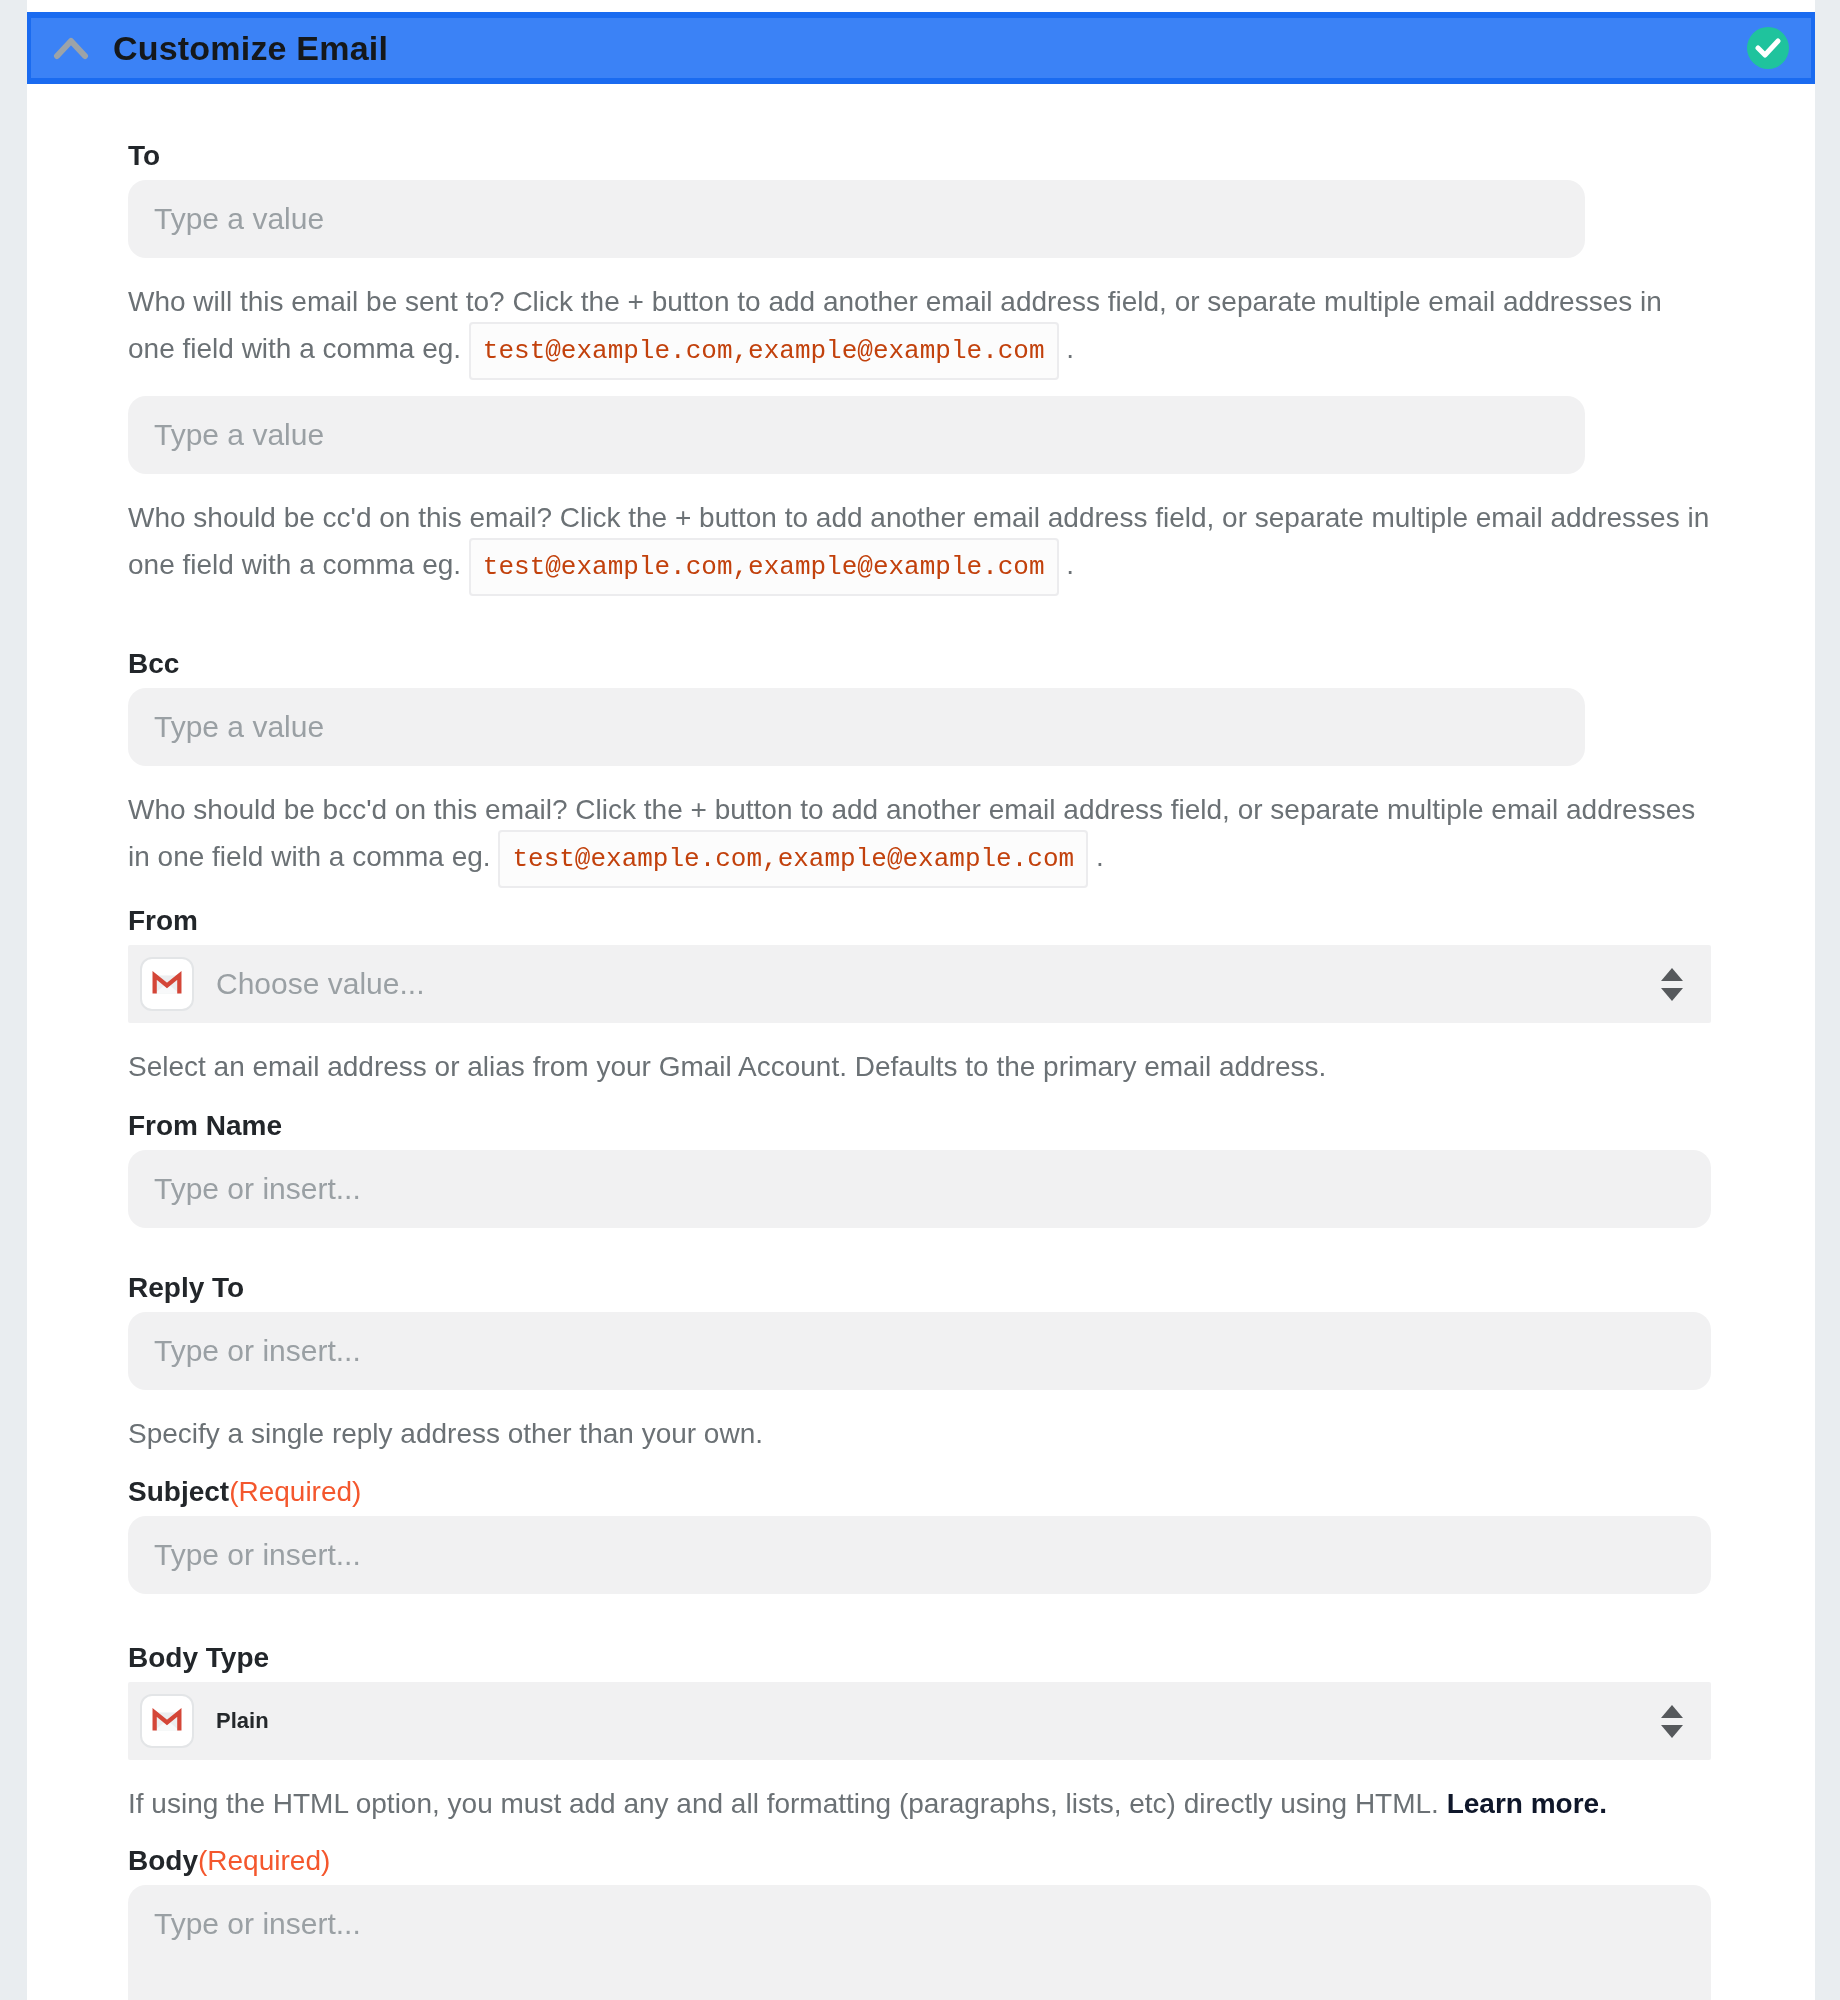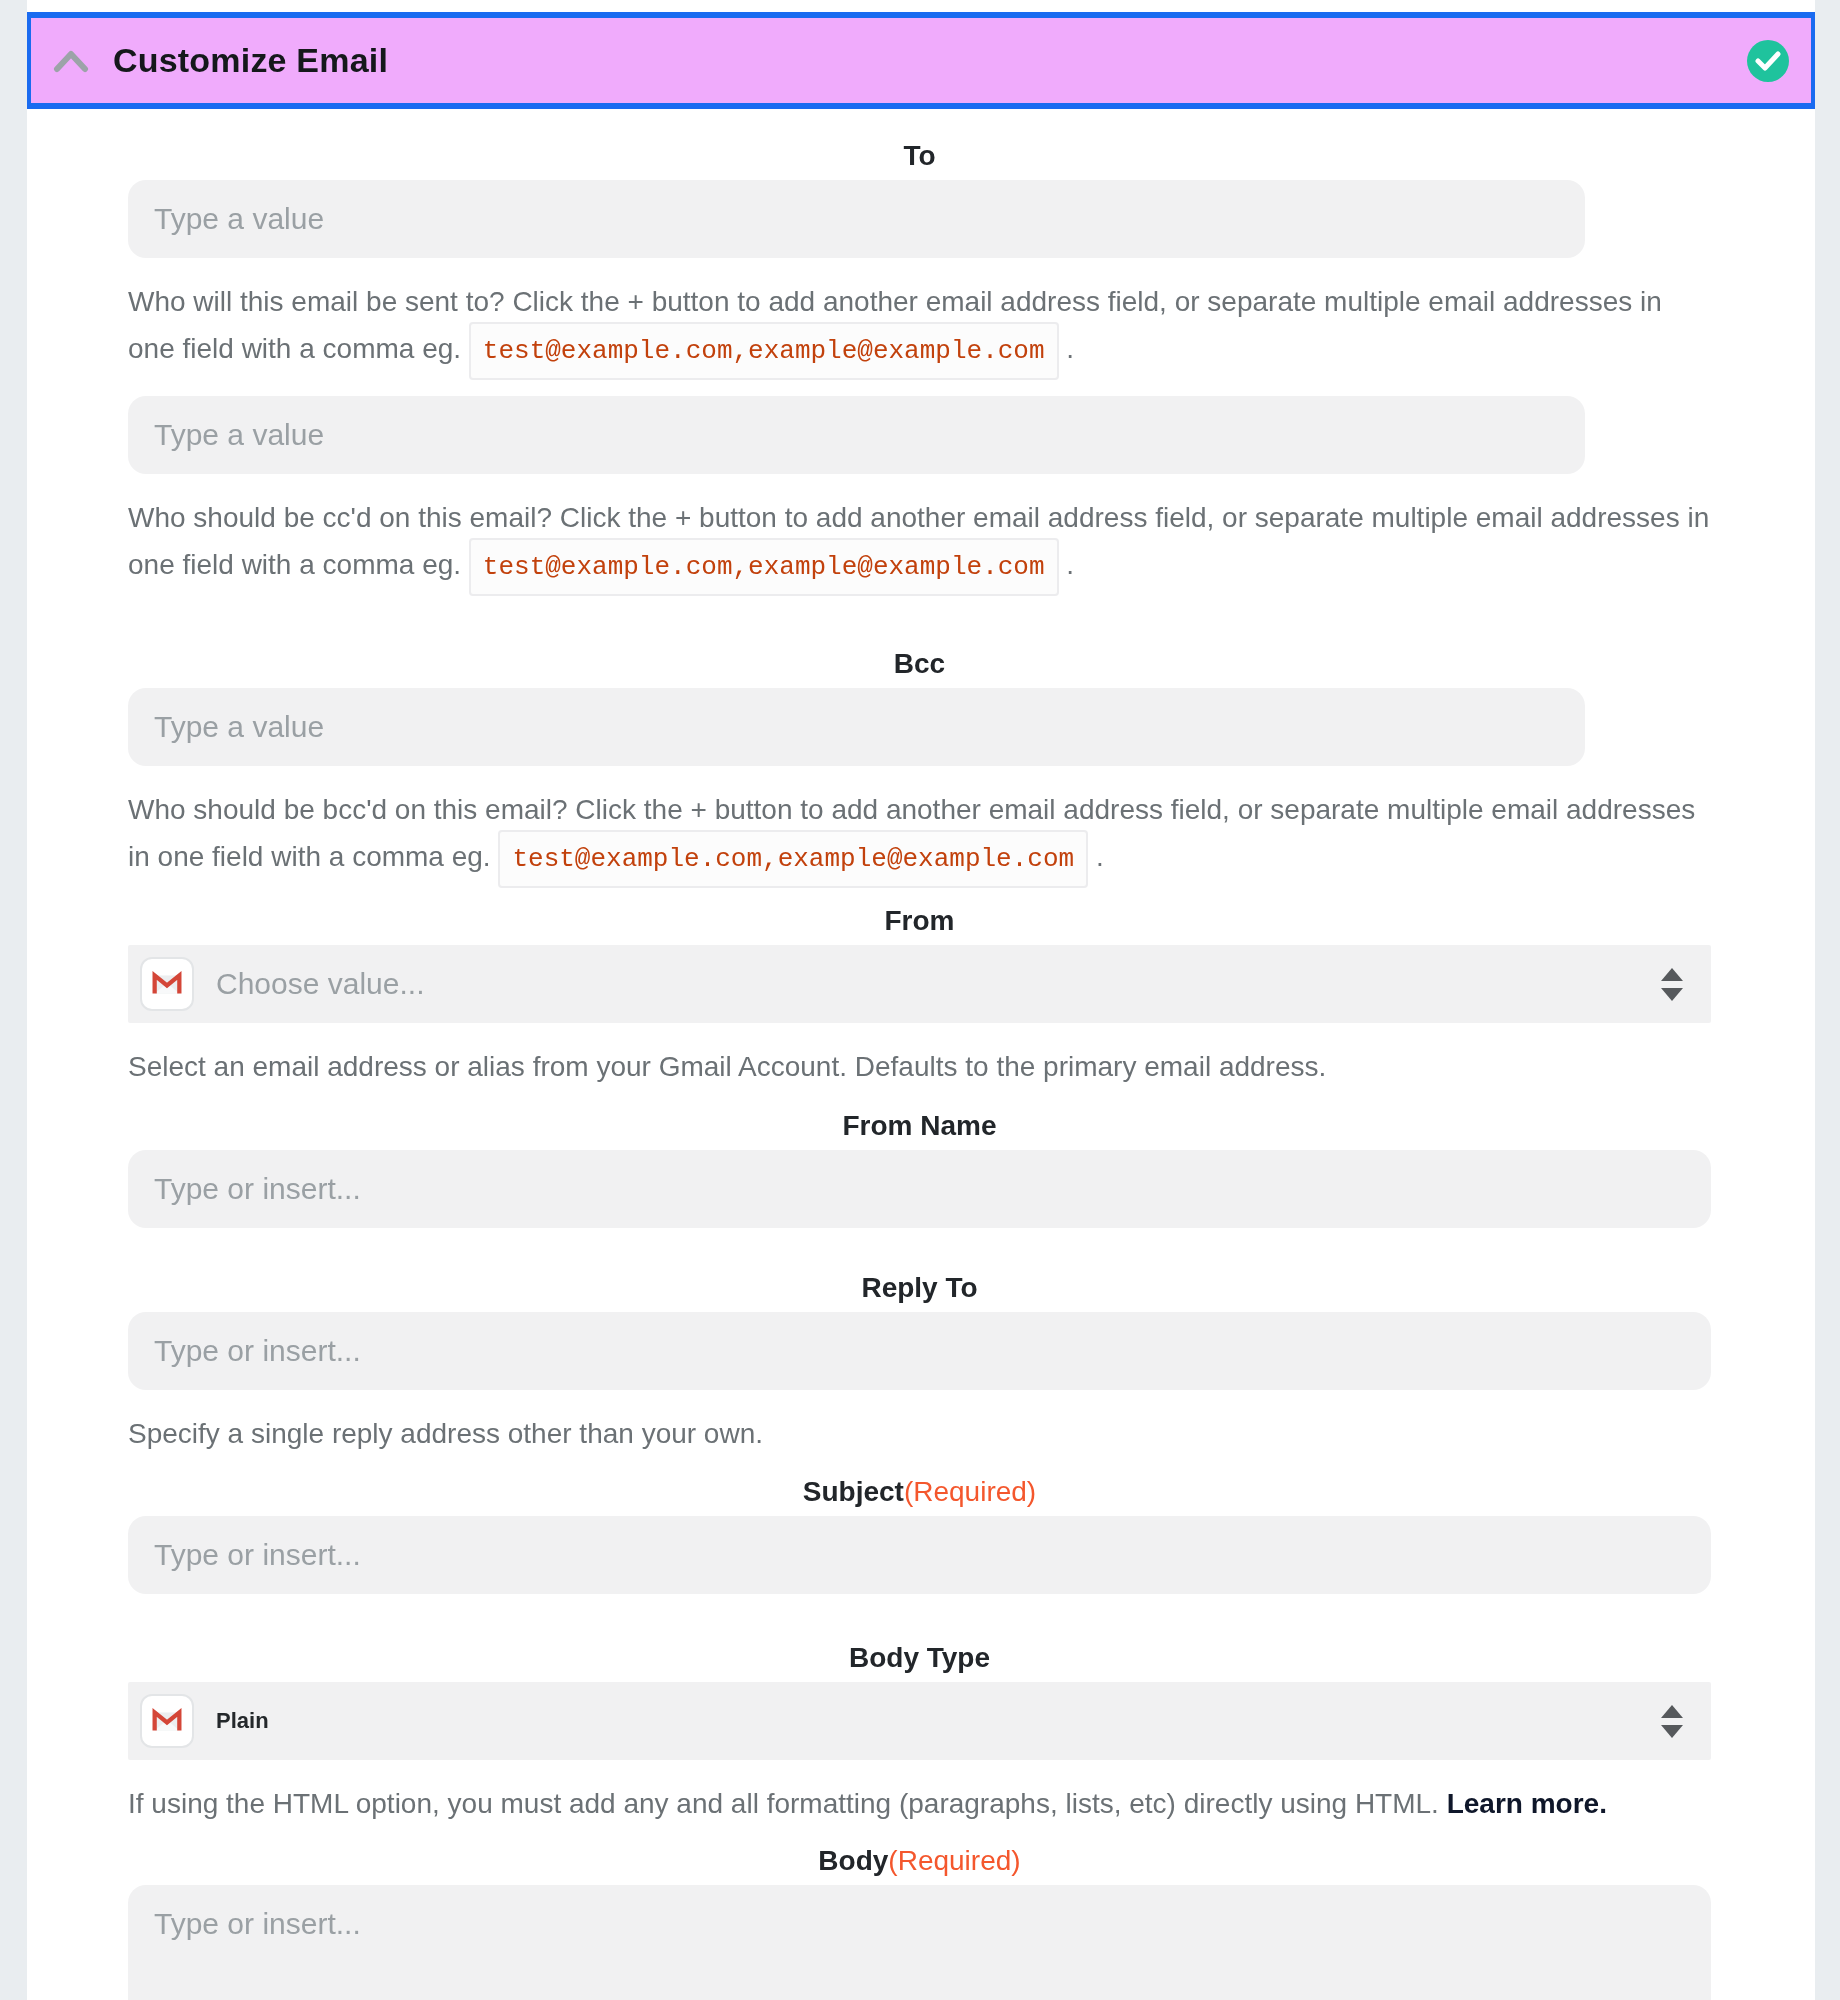--- a/index.html
+++ b/index.html
@@ -7,35 +7,35 @@
     width:1840px; height:2000px; overflow:hidden; position:relative;
     background:#e9edf0;
     font-family:"Liberation Sans", sans-serif;
   }
   .card {
     position:absolute; left:27px; top:0; width:1788px; height:2000px;
     background:#ffffff; overflow:hidden;
   }
   
   .collapse-header {
-    position:absolute; left:-2px; top:12px; width:1792px; height:97px;
-    box-sizing:border-box; border:6px solid #1a6bf0; background:#f0abfc;
+    position:absolute; left:-2px; top:12px; width:1792px; height:72px;
+    box-sizing:border-box; border:6px solid #1a6bf0; background:#3b82f6;
     display:flex; align-items:center; padding:0 22px; cursor:pointer;
   }
   .chevron-icon { width:36px; height:26px; display:block; flex:0 0 auto; }
   .header-title {
     margin-left:24px; font-size:34px; font-weight:700; color:#15181b; letter-spacing:0.2px;
   }
   .check-badge {
     margin-left:auto; width:42px; height:42px; border-radius:50%;
     background:#1fc39d; display:flex; align-items:center; justify-content:center; flex:0 0 auto;
   }
   .content { position:absolute; left:101px; top:110px; width:1583px; height:1890px; }
   .field { position:absolute; left:0; width:100%; }
-  .label-row { display:flex; align-items:baseline; justify-content:center; line-height:32px; margin-bottom:8px; }
+  .label-row { display:flex; align-items:baseline; justify-content:flex-start; line-height:32px; margin-bottom:8px; }
   .label { font-size:28px; font-weight:700; color:#22262a; }
   .required { font-size:28px; color:#f4572d; }
   .input {
     display:block; box-sizing:border-box; height:78px; border:none; outline:none;
     background:#f1f1f2; border-radius:18px; padding:0 26px;
     font-family:"Liberation Sans", sans-serif; font-size:30px; color:#24282b;
   }
   .input::placeholder, .textarea::placeholder { color:#9aa0a4; opacity:1; }
   .input--short { width:1457px; }
   .input--long  { width:1583px; }

